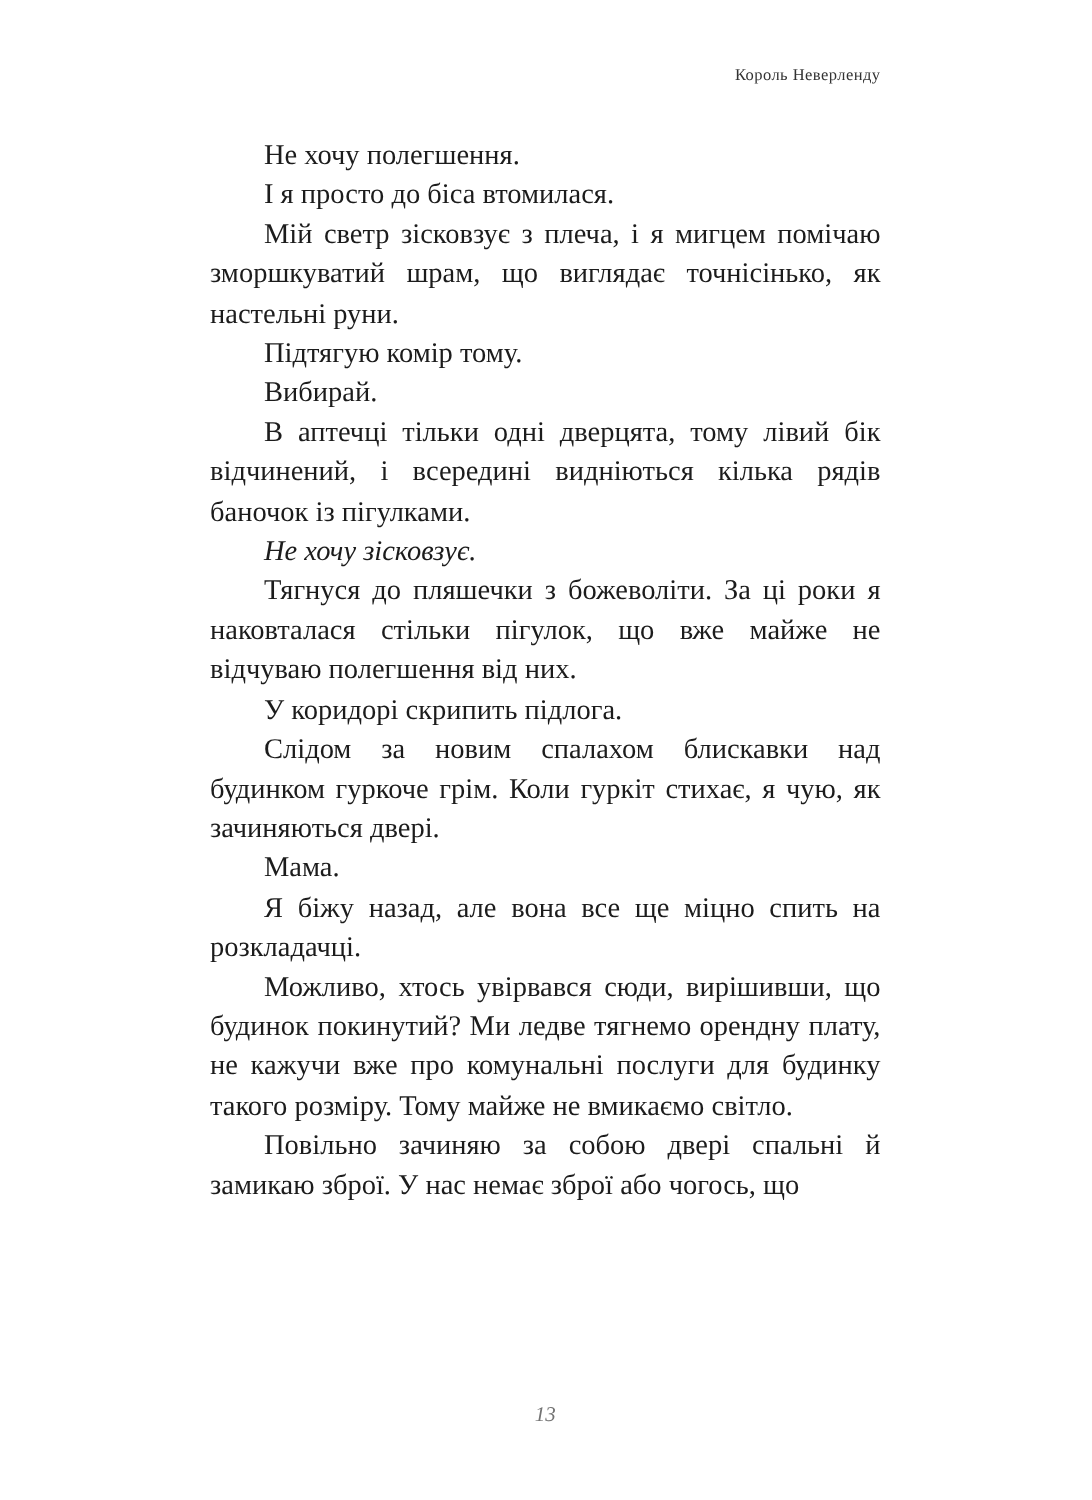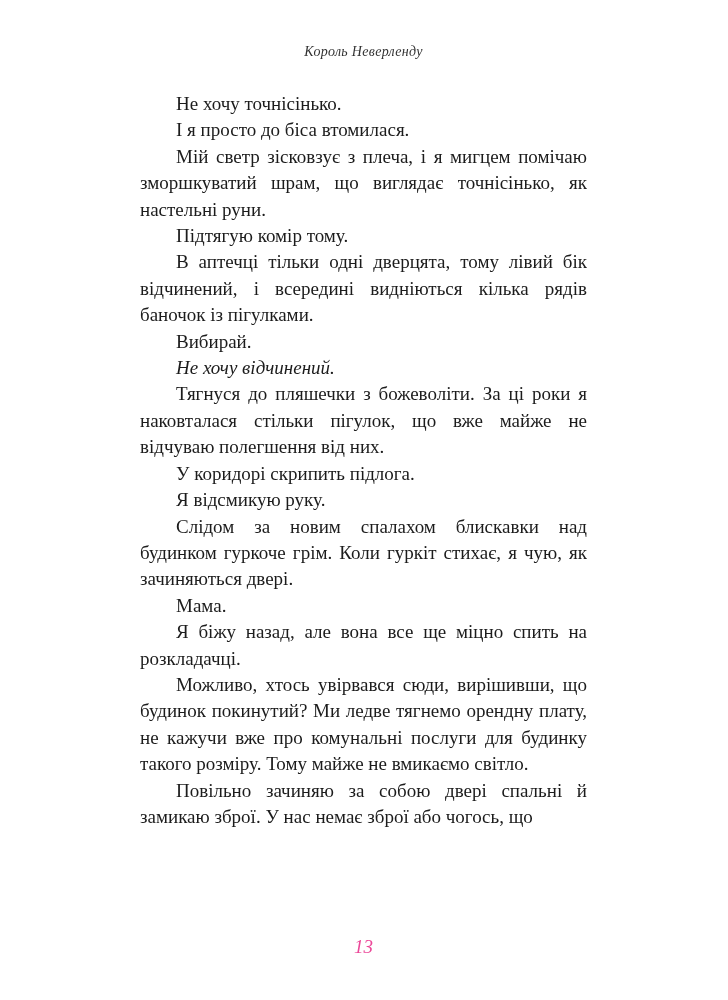--- a/index.html
+++ b/index.html
@@ -14,23 +14,22 @@
     background: #ffffff;
     overflow: hidden;
     font-family: "Liberation Serif", "DejaVu Serif", serif;
     color: #1c1c1c;
   }
   .running-header {
     position: absolute;
     top: 44px;
     left: 140px;
     width: 447px;
-    text-align: center;
-    font-style: italic;
-    font-size: 14px;
+    text-align: right;
+    font-size: 11px;
     color: #333333;
     letter-spacing: 0.3px;
   }
   .body-text {
     position: absolute;
     top: 91px;
     left: 140px;
     width: 447px;
     font-size: 19px;
     line-height: 26.4px;
@@ -44,41 +43,40 @@
   .body-text p.para.italic {
     font-style: italic;
   }
   .page-footer {
     position: absolute;
     top: 936px;
     left: 140px;
     width: 447px;
     text-align: center;
     font-style: italic;
-    font-size: 19px;
-    color: #ec4899;
+    font-size: 14px;
+    color: #737373;
   }
 </style>
 </head>
 <body>
 
 <div class="page">
   <div class="running-header">Король Неверленду</div>
 
   <div class="body-text">
-      <p class="para">Не хочу точнісінько.</p>
+      <p class="para">Не хочу полегшення.</p>
       <p class="para">І я просто до біса втомилася.</p>
       <p class="para">Мій светр зісковзує з плеча, і я мигцем помічаю зморшкуватий шрам, що виглядає точнісінько, як настельні руни.</p>
       <p class="para">Підтягую комір тому.</p>
+      <p class="para">Вибирай.</p>
       <p class="para">В аптечці тільки одні дверцята, тому лівий бік відчинений, і всередині видніються кілька рядів баночок із пігулками.</p>
-      <p class="para">Вибирай.</p>
-      <p class="para italic">Не хочу відчинений.</p>
+      <p class="para italic">Не хочу зісковзує.</p>
       <p class="para">Тягнуся до пляшечки з божеволіти. За ці роки я наковталася стільки пігулок, що вже майже не відчуваю полегшення від них.</p>
       <p class="para">У коридорі скрипить підлога.</p>
-      <p class="para">Я відсмикую руку.</p>
       <p class="para">Слідом за новим спалахом блискавки над будинком гуркоче грім. Коли гуркіт стихає, я чую, як зачиняються двері.</p>
       <p class="para">Мама.</p>
       <p class="para">Я біжу назад, але вона все ще міцно спить на розкладачці.</p>
       <p class="para">Можливо, хтось увірвався сюди, вирішивши, що будинок покинутий? Ми ледве тягнемо орендну плату, не кажучи вже про комунальні послуги для будинку такого розміру. Тому майже не вмикаємо світло.</p>
       <p class="para">Повільно зачиняю за собою двері спальні й замикаю зброї. У нас немає зброї або чогось, що</p>
     </div>
 
   <div class="page-footer">13</div>
 </div>
 

